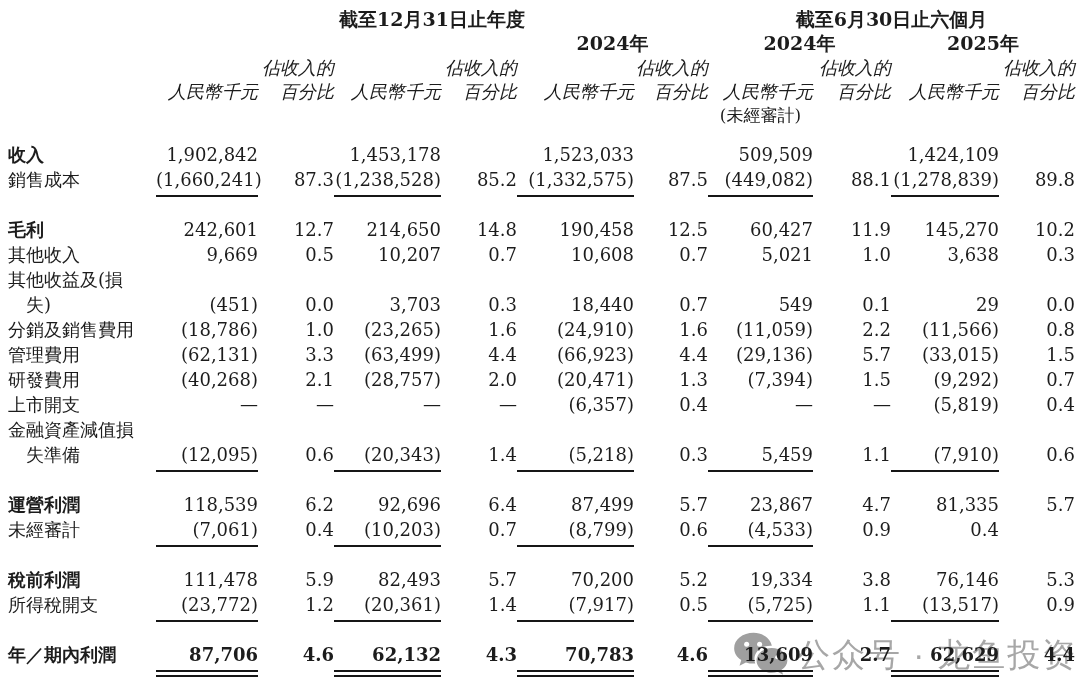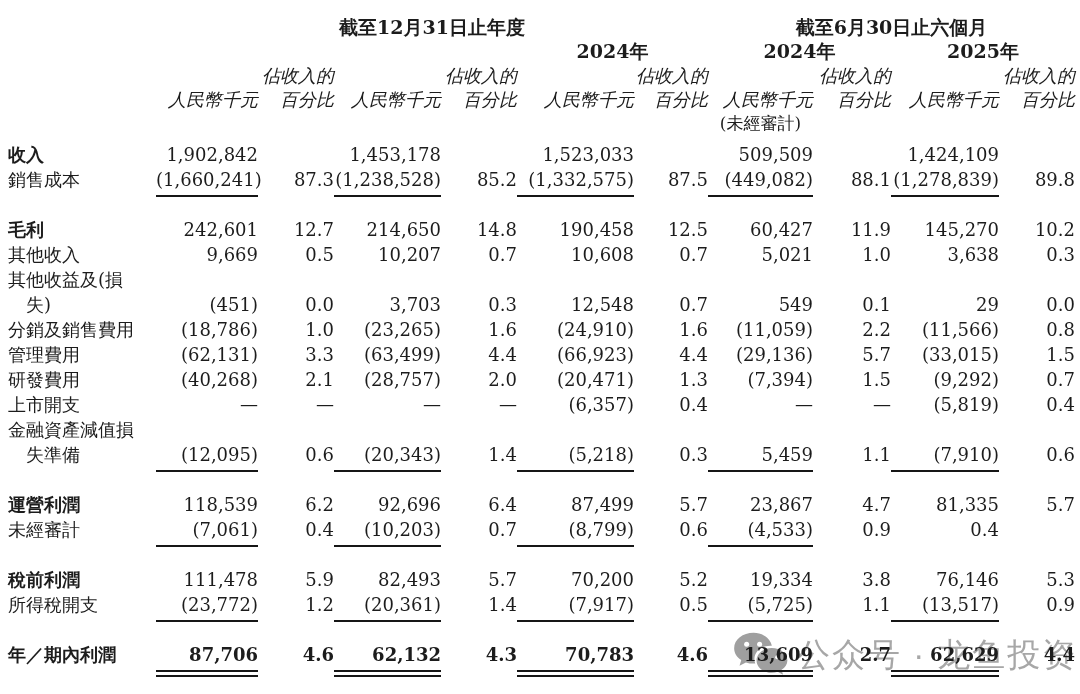--- a/index.html
+++ b/index.html
@@ -9,37 +9,36 @@
     background:#ffffff;
     font-family:"DejaVu Serif","Liberation Serif",serif;
     color:#1c1c1c;
     overflow:hidden;
     box-sizing:border-box;
     padding:8px 0 0 8px;
   }
   .grid{
     display:grid;
     grid-template-columns:148px 102px 76px 107px 76px 117px 74px 105px 78px 108px 76px;
-    margin-top:8px;
   }
   
   .hdr .h-group{font-weight:700;font-size:19px;line-height:22px;text-align:center;}
   .hdr .g1{grid-column:2 / span 6;grid-row:1;}
   .hdr .g2{grid-column:8 / span 4;grid-row:1;}
   .hdr .h-year{font-weight:700;font-size:19px;line-height:26px;text-align:center;grid-row:2;}
   .hdr .y0{grid-column:2 / span 2}.hdr .y1{grid-column:4 / span 2}.hdr .y2{grid-column:6 / span 2}
   .hdr .y3{grid-column:8 / span 2}.hdr .y4{grid-column:10 / span 2}
   .hdr .h-pct1{grid-row:3;font-style:italic;font-size:18px;line-height:24px;text-align:right;}
   .hdr .p0{grid-column:3}.hdr .p1{grid-column:5}.hdr .p2{grid-column:7}.hdr .p3{grid-column:9}.hdr .p4{grid-column:11}
   .hdr .h-amt{grid-row:4;font-style:italic;font-size:18px;line-height:24px;text-align:right;}
   .hdr .a0{grid-column:2}.hdr .a1{grid-column:4}.hdr .a2{grid-column:6}.hdr .a3{grid-column:8}.hdr .a4{grid-column:10}
   .hdr .h-pct2{grid-row:4;font-style:italic;font-size:18px;line-height:24px;text-align:right;}
   .hdr .h-unaud{grid-row:5;grid-column:8;font-size:17px;line-height:22px;text-align:center;}
   
-  #rows{margin-top:8px;position:relative;z-index:2;}
+  #rows{margin-top:16px;position:relative;z-index:2;}
   .row{display:grid;grid-template-columns:148px 102px 76px 107px 76px 117px 74px 105px 78px 108px 76px;align-items:end;}
   .cell{font-size:18px;line-height:25px;}
   .cell.num{text-align:right;}
   .cell.label{text-align:left;white-space:pre-line;}
   .row.bold-label .cell.label{font-weight:700;}
   .row.bold-values .cell{font-weight:700;}
   .row.u-single .cell{border-bottom:2px solid transparent;padding-bottom:3px;}
   .row.u-single .cell.amt{border-bottom-color:#161616;}
   .row.u-double .cell{border-bottom:7px double transparent;padding-bottom:3px;}
   .row.u-double .cell.amt{border-bottom-color:#161616;}
@@ -142,21 +141,21 @@
         <div class="cell num amt">3,638</div>
         <div class="cell num pct">0.3</div>
       </div>
       <div class="row">
         <div class="cell label">其他收益及(損
 　失)</div>
         <div class="cell num amt">(451)</div>
         <div class="cell num pct">0.0</div>
         <div class="cell num amt">3,703</div>
         <div class="cell num pct">0.3</div>
-        <div class="cell num amt">12,548</div>
+        <div class="cell num amt">18,440</div>
         <div class="cell num pct">0.7</div>
         <div class="cell num amt">549</div>
         <div class="cell num pct">0.1</div>
         <div class="cell num amt">29</div>
         <div class="cell num pct">0.0</div>
       </div>
       <div class="row">
         <div class="cell label">分銷及銷售費用</div>
         <div class="cell num amt">(18,786)</div>
         <div class="cell num pct">1.0</div>

